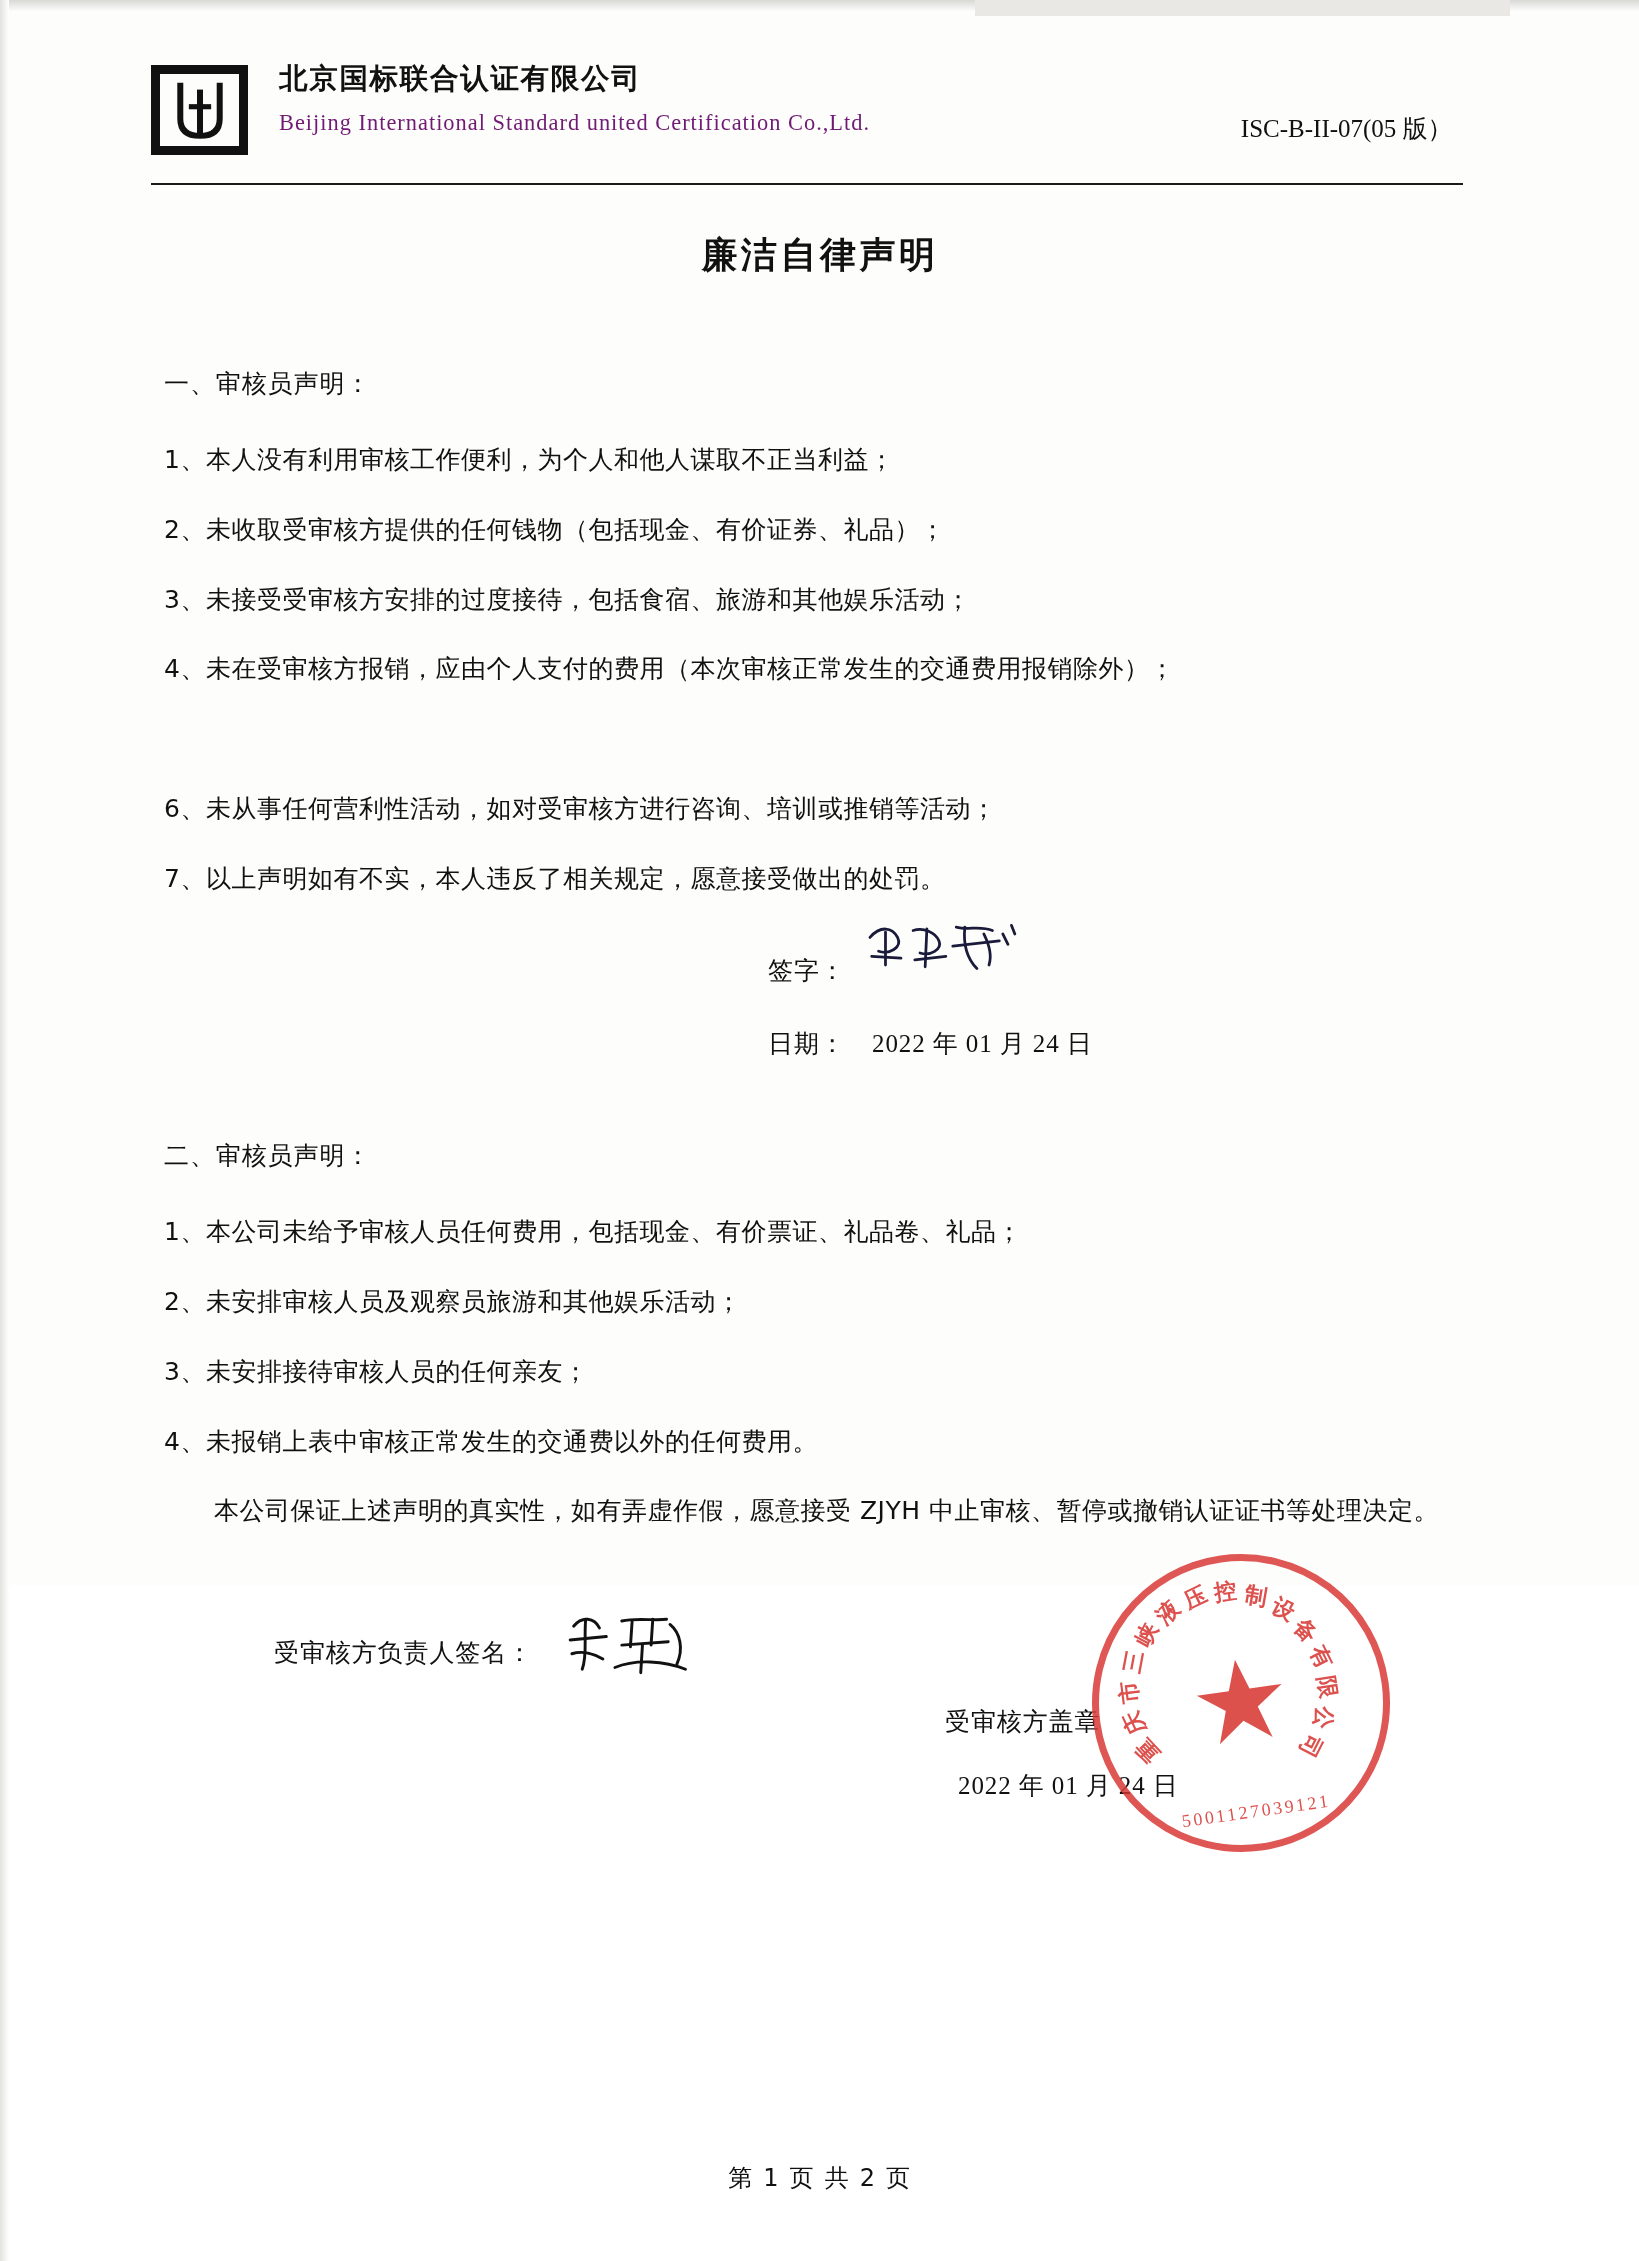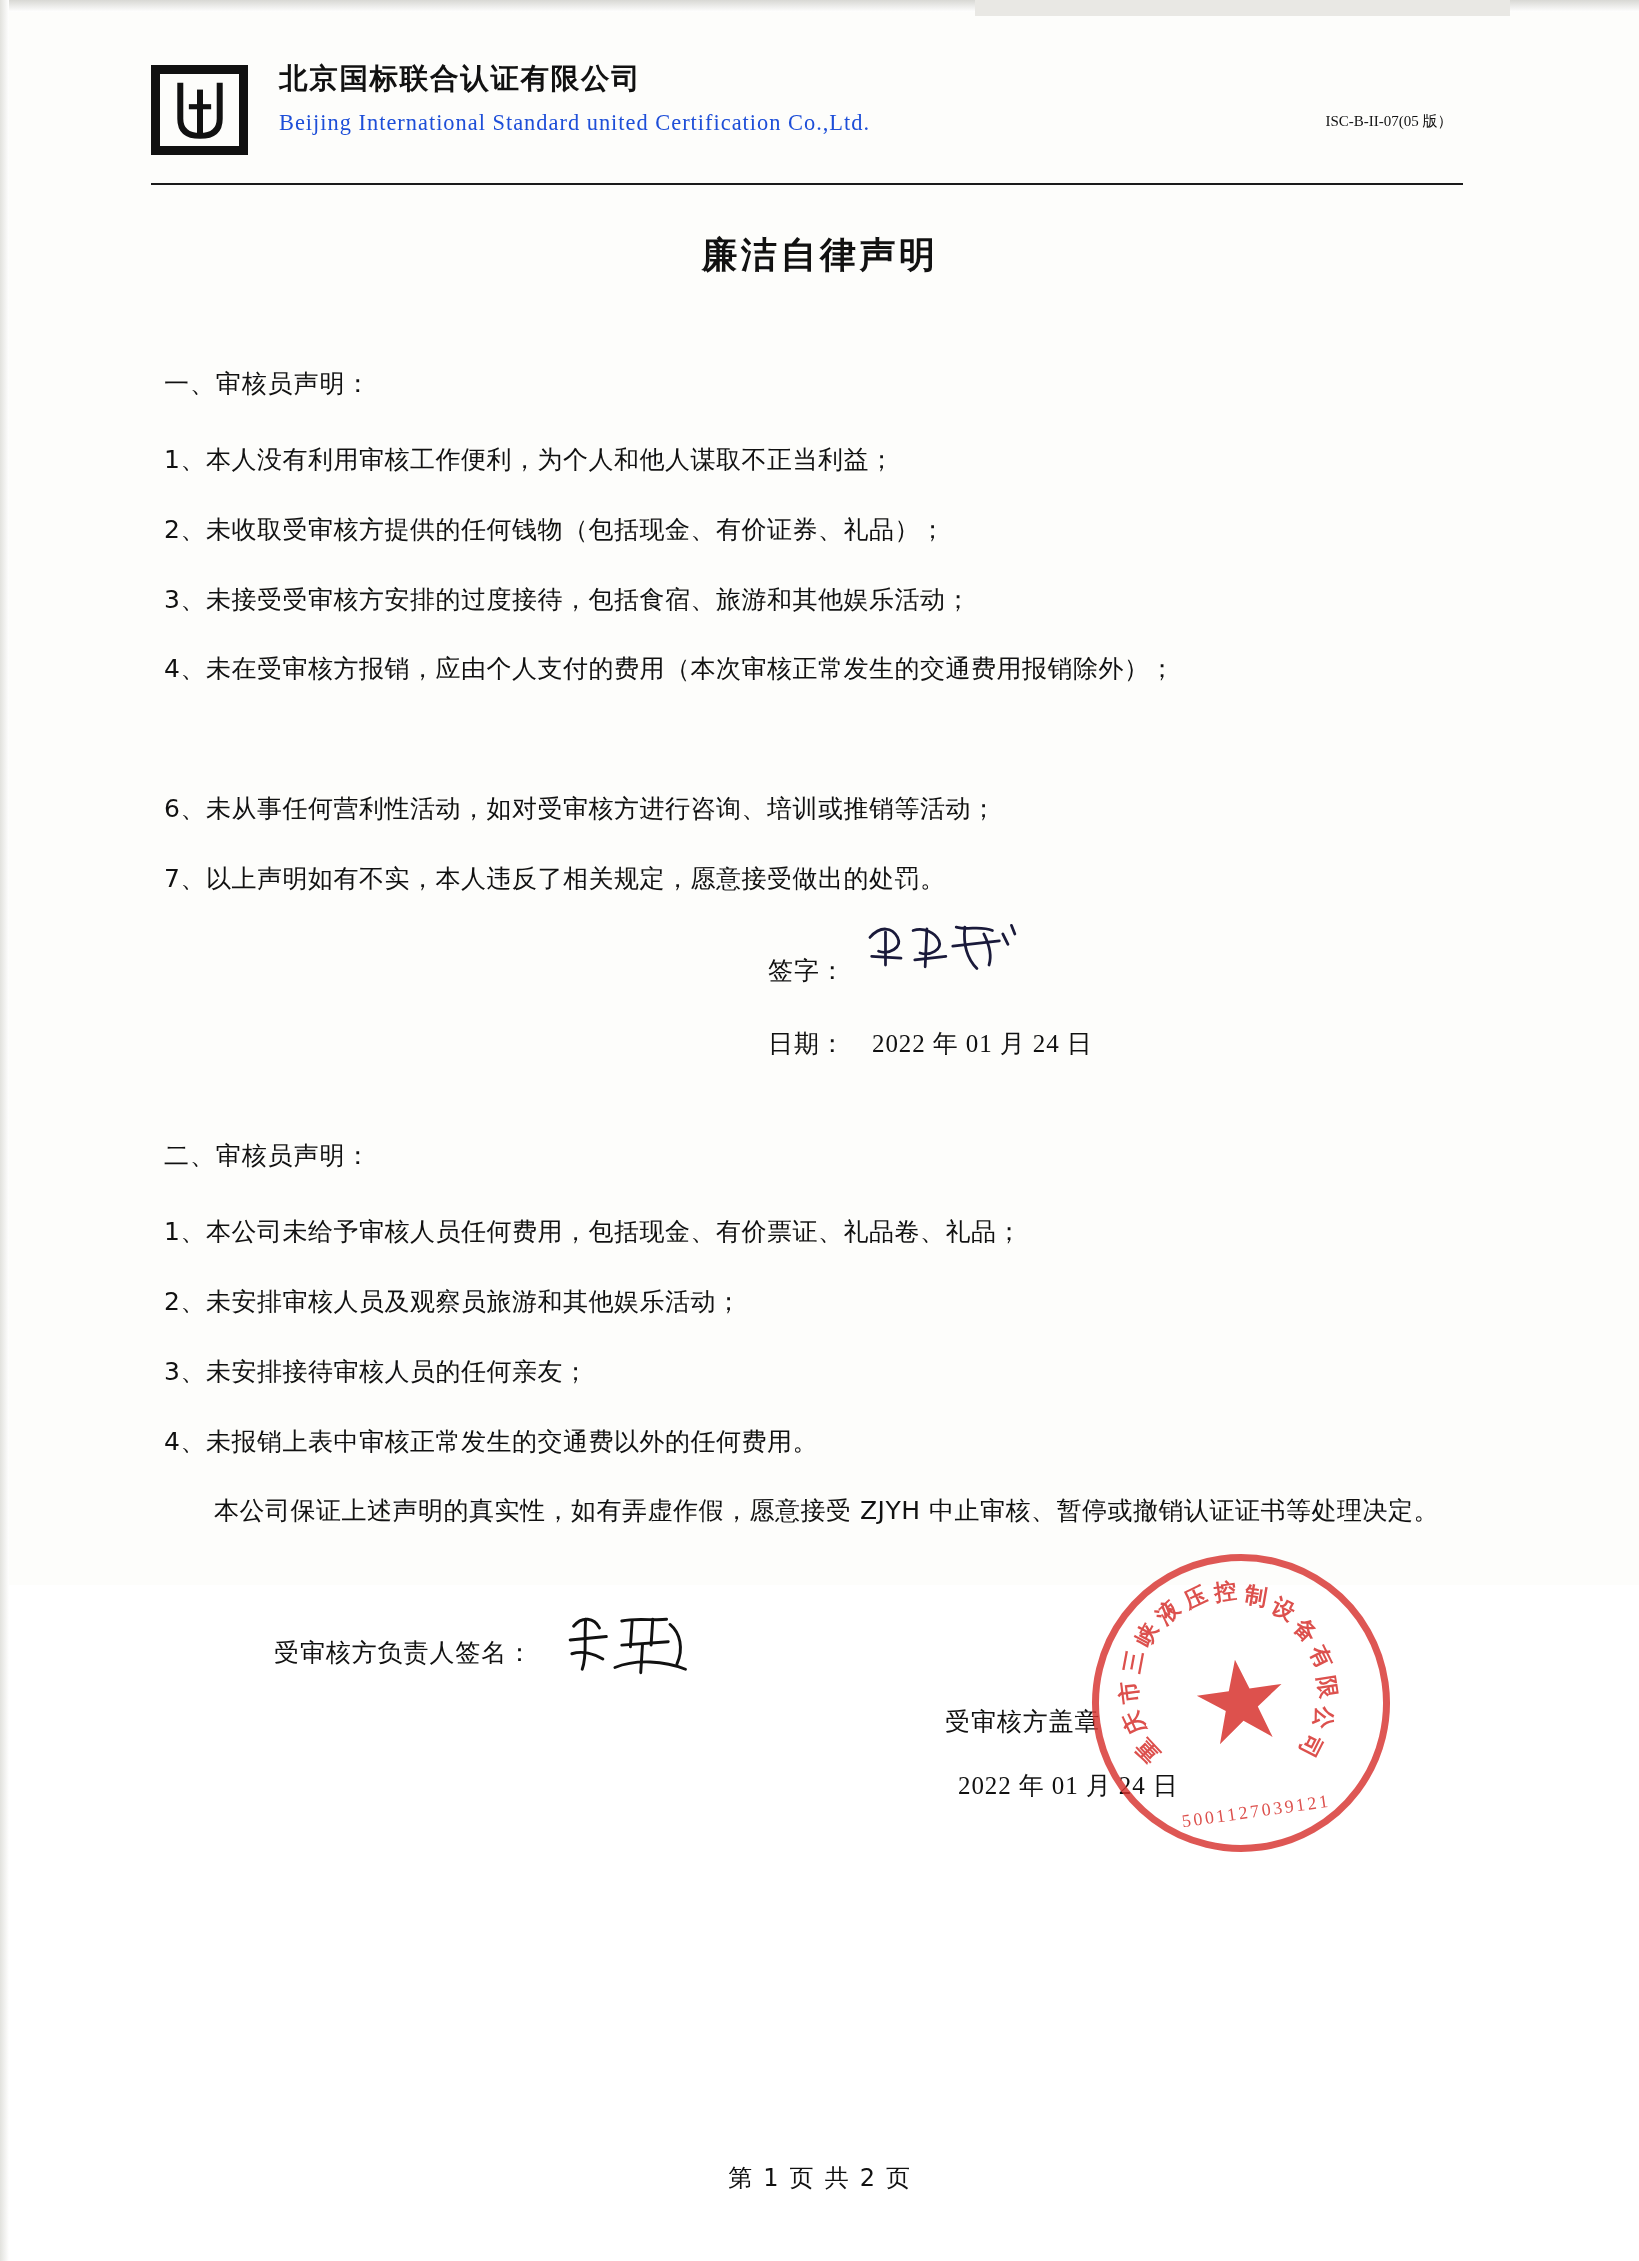--- a/index.html
+++ b/index.html
@@ -75,29 +75,29 @@
     letter-spacing: 1.7px;
     color: #111;
     font-family: "DejaVu Sans", "Liberation Sans", sans-serif;
   }
   .company-en {
     position: absolute;
     left: 128px;
     top: 50px;
     font-size: 22.4px;
     letter-spacing: 1px;
-    color: #1d4ed8;
+    color: #701a75;
     font-family: "Liberation Serif", "DejaVu Serif", serif;
     white-space: nowrap;
   }
   .doc-code {
     position: absolute;
     right: 10.4px;
     top: 52px;
-    font-size: 15px;
+    font-size: 25px;
     color: #111;
     font-family: "Liberation Serif", "DejaVu Serif", serif;
     white-space: nowrap;
   }
   .header-rule {
     position: absolute;
     left: 151px;
     top: 183px;
     width: 1312px;
     height: 0;

